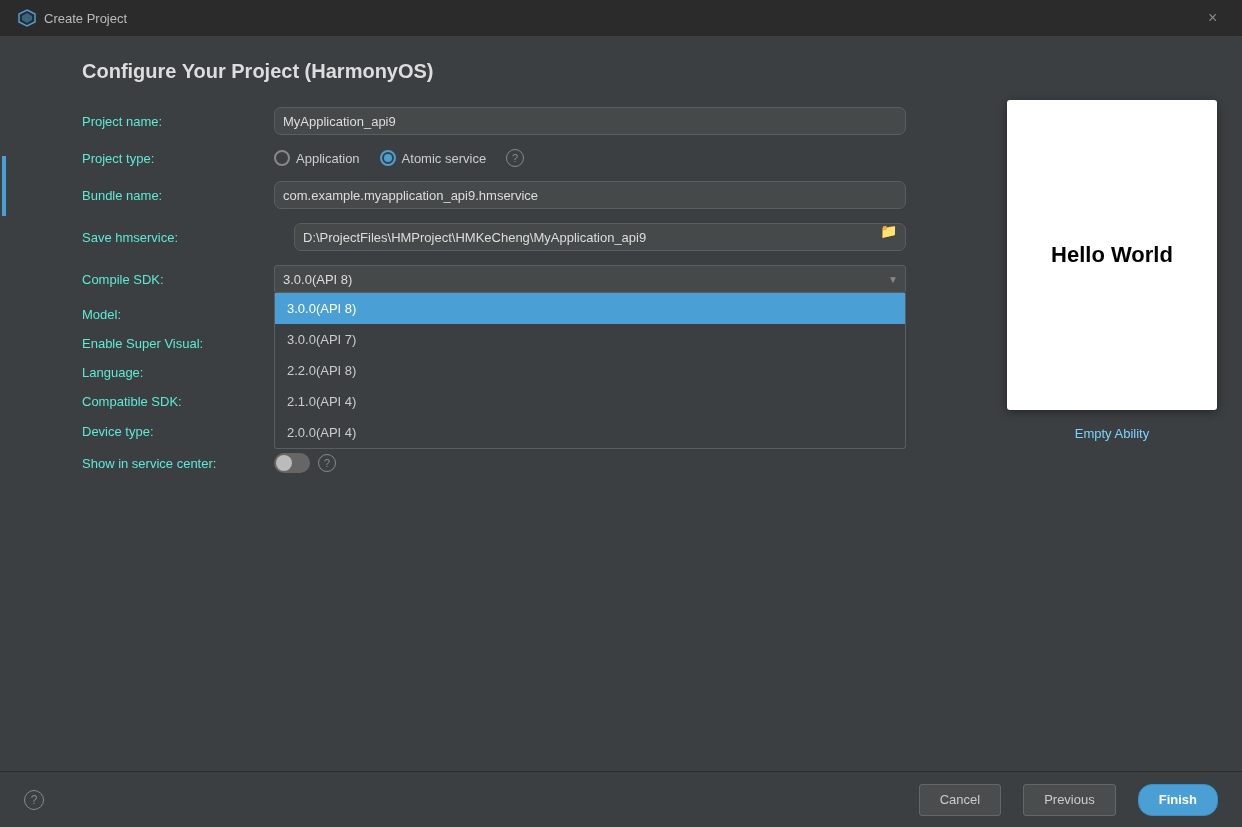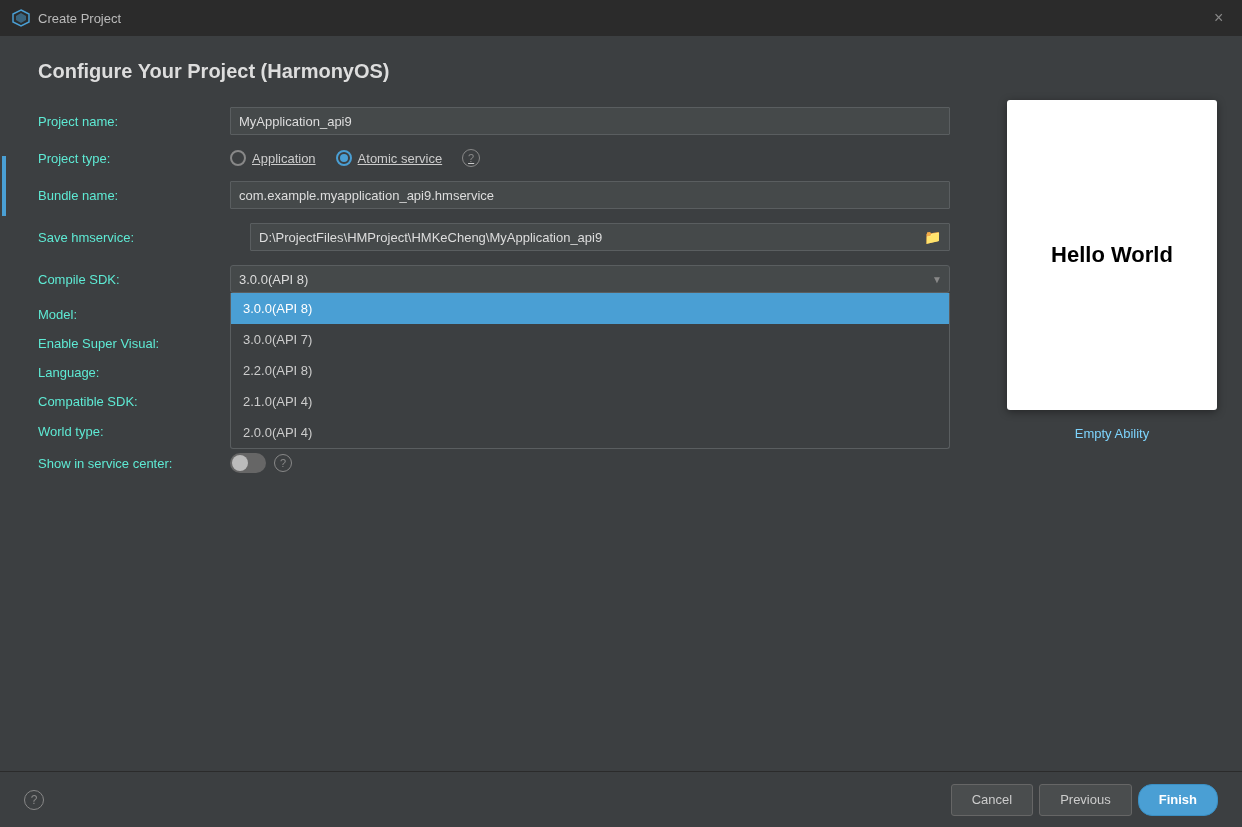--- a/index.html
+++ b/index.html
@@ -21,21 +21,21 @@
       background: #3c3f41;
       display: flex;
       flex-direction: column;
       position: relative;
     }
     .title-bar {
       height: 36px;
       background: #2b2b2b;
       display: flex;
       align-items: center;
-      padding: 0 12px;
+      padding: 0 18px;
       justify-content: space-between;
       flex-shrink: 0;
     }
     .title-bar-left {
       display: flex;
       align-items: center;
       gap: 8px;
     }
     .title-icon {
       width: 18px;
@@ -50,20 +50,21 @@
       height: 16px;
       color: #888;
       font-size: 16px;
       cursor: pointer;
       line-height: 1;
     }
     .content-area {
       display: flex;
       flex: 1;
       overflow: hidden;
+      gap: 44px;
     }
     .left-panel {
       width: 6px;
       background: #3c3f41;
       position: relative;
     }
     .blue-indicator {
       position: absolute;
       right: 0;
       top: 120px;
@@ -90,33 +91,32 @@
       align-items: center;
     }
     .form-label {
       color: #5eead4;
       font-size: 13px;
       text-align: left;
     }
     .form-input {
       background: #45494a;
       border: 1px solid #5a5e60;
-      border-radius: 1px;
+      border-radius: 7px;
       color: #ddd;
       font-size: 13px;
       padding: 4px 8px;
       height: 28px;
       width: 100%;
       outline: none;
     }
     .radio-group {
       display: flex;
       align-items: center;
       gap: 20px;
-      text-decoration: underline;
     }
     .radio-item {
       display: flex;
       align-items: center;
       gap: 6px;
       cursor: pointer;
     }
     .radio-circle {
       width: 16px;
       height: 16px;
@@ -150,21 +150,21 @@
       font-size: 11px;
       display: flex;
       align-items: center;
       justify-content: center;
       cursor: pointer;
       flex-shrink: 0;
     }
     .input-with-icon {
       position: relative;
       display: flex;
-      align-items: center;
+      align-items: flex-start;
       padding-left: 20px;
     }
     .input-with-icon .form-input {
       padding-right: 30px;
     }
     .folder-icon {
       position: absolute;
       right: 8px;
       color: #888;
       font-size: 14px;
@@ -308,21 +308,21 @@
       border: 1px solid #888;
       color: #888;
       font-size: 12px;
       display: flex;
       align-items: center;
       justify-content: center;
       cursor: pointer;
     }
     .bottom-buttons {
       display: flex;
-      gap: 6px;
+      gap: 22px;
     }
     .btn-cancel, .btn-previous {
       background: #4a4d4e;
       border: 1px solid #666;
       border-radius: 3px;
       color: #ccc;
       font-size: 13px;
       padding: 6px 20px;
       cursor: pointer;
       height: 32px;
@@ -414,21 +414,21 @@
 
         <span class="form-label">Enable Super Visual:</span>
         <div></div>
 
         <span class="form-label">Language:</span>
         <div></div>
 
         <span class="form-label">Compatible SDK:</span>
         <div></div>
 
-        <span class="form-label">World type:</span>
+        <span class="form-label">Device type:</span>
         <div class="checkbox-item">
           <div class="checkbox-box">
             <span class="checkbox-check">✓</span>
           </div>
           <span>Phone</span>
         </div>
 
         <span class="form-label">Show in service center:</span>
         <div class="toggle-wrapper">
           <div class="toggle">

